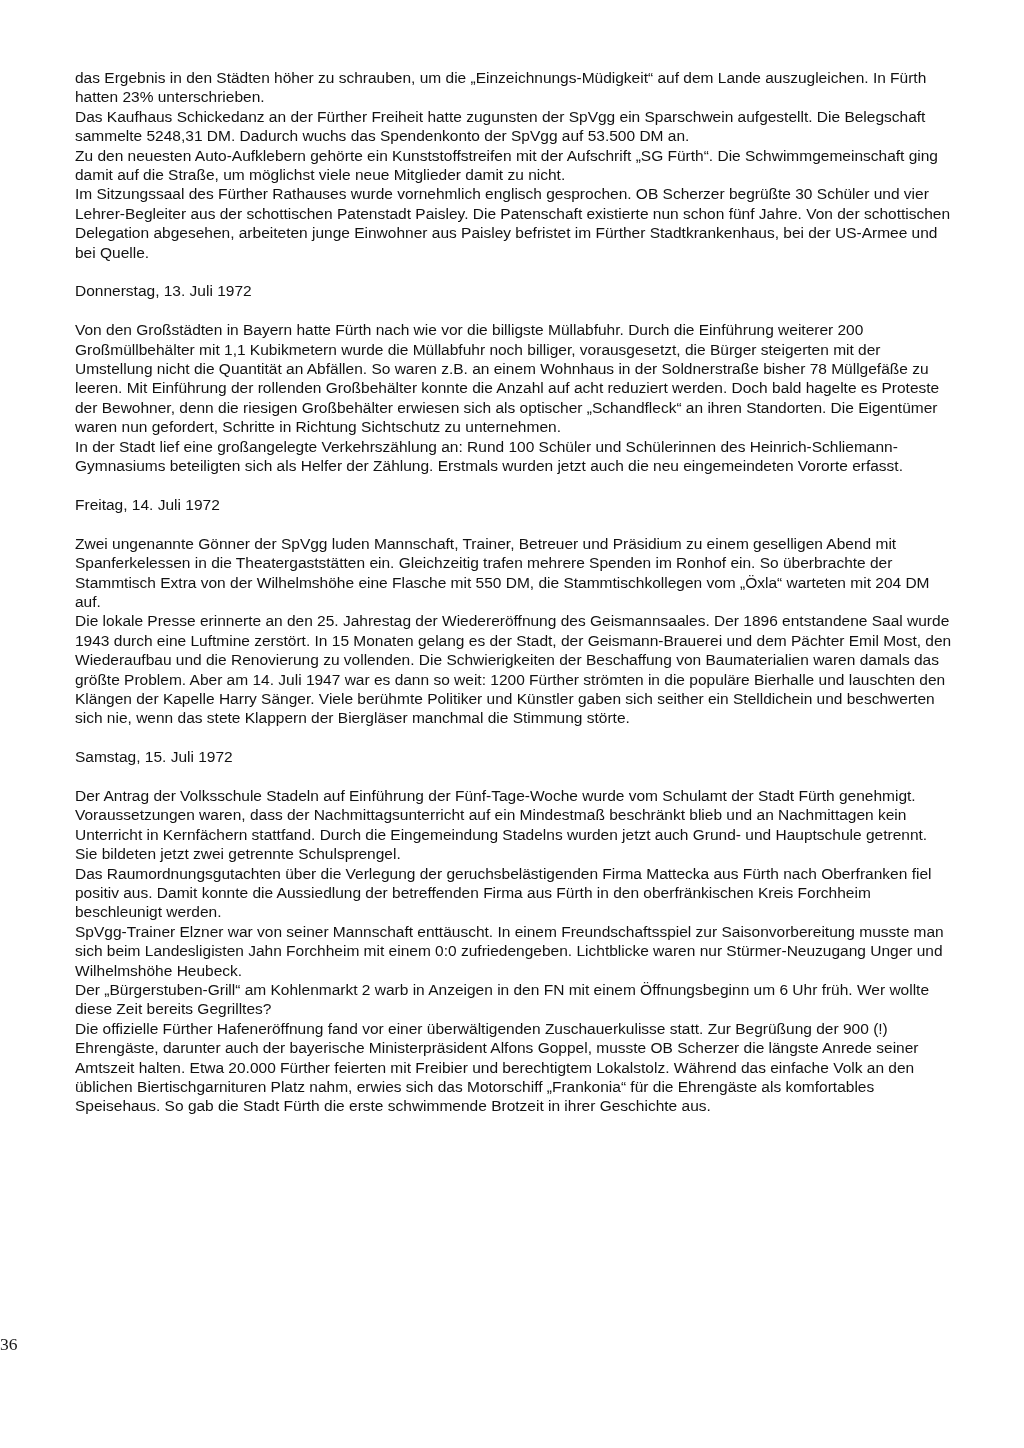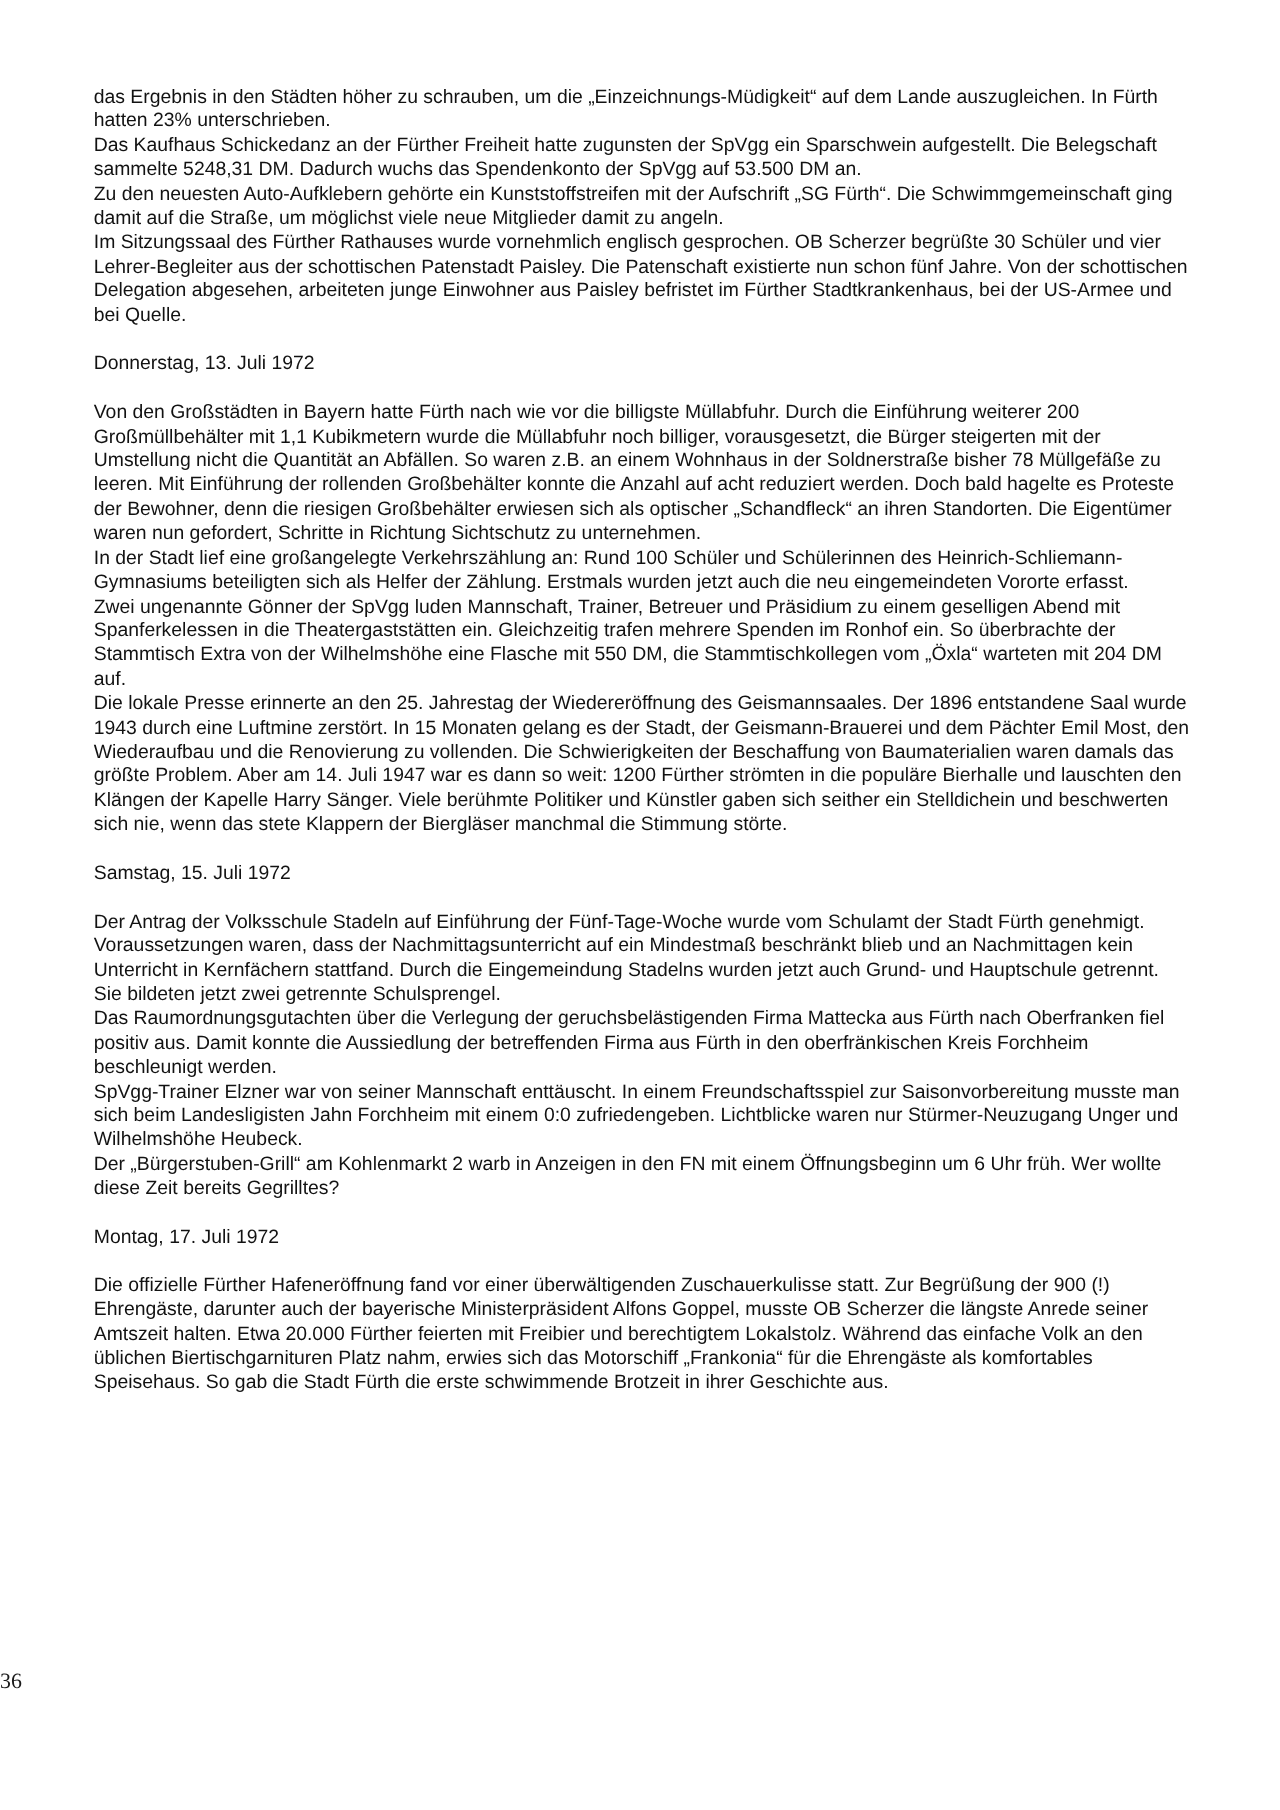--- a/index.html
+++ b/index.html
@@ -47,29 +47,29 @@
     color: #1a1a1a;
   }
 </style>
 </head>
 <body>
 
 <div class="page">
   <div class="content">
     <p class="para">das Ergebnis in den Städten höher zu schrauben, um die „Einzeichnungs-Müdigkeit“ auf dem Lande auszugleichen. In Fürth hatten 23% unterschrieben.</p>
     <p class="para">Das Kaufhaus Schickedanz an der Fürther Freiheit hatte zugunsten der SpVgg ein Sparschwein aufgestellt. Die Belegschaft sammelte 5248,31 DM. Dadurch wuchs das Spendenkonto der SpVgg auf 53.500 DM an.</p>
-    <p class="para">Zu den neuesten Auto-Aufklebern gehörte ein Kunststoffstreifen mit der Aufschrift „SG Fürth“. Die Schwimmgemeinschaft ging damit auf die Straße, um möglichst viele neue Mitglieder damit zu angeln.</p>
+    <p class="para">Zu den neuesten Auto-Aufklebern gehörte ein Kunststoffstreifen mit der Aufschrift „SG Fürth“. Die Schwimmgemeinschaft ging damit auf die Straße, um möglichst viele neue Mitglieder damit zu nicht.</p>
     <p class="para">Im Sitzungssaal des Fürther Rathauses wurde vornehmlich englisch gesprochen. OB Scherzer begrüßte 30 Schüler und vier Lehrer-Begleiter aus der schottischen Patenstadt Paisley. Die Patenschaft existierte nun schon fünf Jahre. Von der schottischen Delegation abgesehen, arbeiteten junge Einwohner aus Paisley befristet im Fürther Stadtkrankenhaus, bei der US-Armee und bei Quelle.</p>
     <h2 class="heading">Donnerstag, 13. Juli 1972</h2>
     <p class="para">Von den Großstädten in Bayern hatte Fürth nach wie vor die billigste Müllabfuhr. Durch die Einführung weiterer 200 Großmüllbehälter mit 1,1 Kubikmetern wurde die Müllabfuhr noch billiger, vorausgesetzt, die Bürger steigerten mit der Umstellung nicht die Quantität an Abfällen. So waren z.B. an einem Wohnhaus in der Soldnerstraße bisher 78 Müllgefäße zu leeren. Mit Einführung der rollenden Großbehälter konnte die Anzahl auf acht reduziert werden. Doch bald hagelte es Proteste der Bewohner, denn die riesigen Großbehälter erwiesen sich als optischer „Schandfleck“ an ihren Standorten. Die Eigentümer waren nun gefordert, Schritte in Richtung Sichtschutz zu unternehmen.</p>
     <p class="para">In der Stadt lief eine großangelegte Verkehrszählung an: Rund 100 Schüler und Schülerinnen des Heinrich-Schliemann-Gymnasiums beteiligten sich als Helfer der Zählung. Erstmals wurden jetzt auch die neu eingemeindeten Vororte erfasst.</p>
+    <h2 class="heading">Freitag, 14. Juli 1972</h2>
     <p class="para">Zwei ungenannte Gönner der SpVgg luden Mannschaft, Trainer, Betreuer und Präsidium zu einem geselligen Abend mit Spanferkelessen in die Theatergaststätten ein. Gleichzeitig trafen mehrere Spenden im Ronhof ein. So überbrachte der Stammtisch Extra von der Wilhelmshöhe eine Flasche mit 550 DM, die Stammtischkollegen vom „Öxla“ warteten mit 204 DM auf.</p>
     <p class="para">Die lokale Presse erinnerte an den 25. Jahrestag der Wiedereröffnung des Geismannsaales. Der 1896 entstandene Saal wurde 1943 durch eine Luftmine zerstört. In 15 Monaten gelang es der Stadt, der Geismann-Brauerei und dem Pächter Emil Most, den Wiederaufbau und die Renovierung zu vollenden. Die Schwierigkeiten der Beschaffung von Baumaterialien waren damals das größte Problem. Aber am 14. Juli 1947 war es dann so weit: 1200 Fürther strömten in die populäre Bierhalle und lauschten den Klängen der Kapelle Harry Sänger. Viele berühmte Politiker und Künstler gaben sich seither ein Stelldichein und beschwerten sich nie, wenn das stete Klappern der Biergläser manchmal die Stimmung störte.</p>
     <h2 class="heading">Samstag, 15. Juli 1972</h2>
     <p class="para">Der Antrag der Volksschule Stadeln auf Einführung der Fünf-Tage-Woche wurde vom Schulamt der Stadt Fürth genehmigt. Voraussetzungen waren, dass der Nachmittagsunterricht auf ein Mindestmaß beschränkt blieb und an Nachmittagen kein Unterricht in Kernfächern stattfand. Durch die Eingemeindung Stadelns wurden jetzt auch Grund- und Hauptschule getrennt. Sie bildeten jetzt zwei getrennte Schulsprengel.</p>
     <p class="para">Das Raumordnungsgutachten über die Verlegung der geruchsbelästigenden Firma Mattecka aus Fürth nach Oberfranken fiel positiv aus. Damit konnte die Aussiedlung der betreffenden Firma aus Fürth in den oberfränkischen Kreis Forchheim beschleunigt werden.</p>
     <p class="para">SpVgg-Trainer Elzner war von seiner Mannschaft enttäuscht. In einem Freundschaftsspiel zur Saisonvorbereitung musste man sich beim Landesligisten Jahn Forchheim mit einem 0:0 zufriedengeben. Lichtblicke waren nur Stürmer-Neuzugang Unger und Wilhelmshöhe Heubeck.</p>
     <p class="para">Der „Bürgerstuben-Grill“ am Kohlenmarkt 2 warb in Anzeigen in den FN mit einem Öffnungsbeginn um 6 Uhr früh. Wer wollte diese Zeit bereits Gegrilltes?</p>
-    <h2 class="heading">Montag, 17. Juli 1972</h2>
     <p class="para">Die offizielle Fürther Hafeneröffnung fand vor einer überwältigenden Zuschauerkulisse statt. Zur Begrüßung der 900 (!) Ehrengäste, darunter auch der bayerische Ministerpräsident Alfons Goppel, musste OB Scherzer die längste Anrede seiner Amtszeit halten. Etwa 20.000 Fürther feierten mit Freibier und berechtigtem Lokalstolz. Während das einfache Volk an den üblichen Biertischgarnituren Platz nahm, erwies sich das Motorschiff „Frankonia“ für die Ehrengäste als komfortables Speisehaus. So gab die Stadt Fürth die erste schwimmende Brotzeit in ihrer Geschichte aus.</p>
   </div>
   <div class="page-number">36</div>
 </div>
 
 </body></html>

